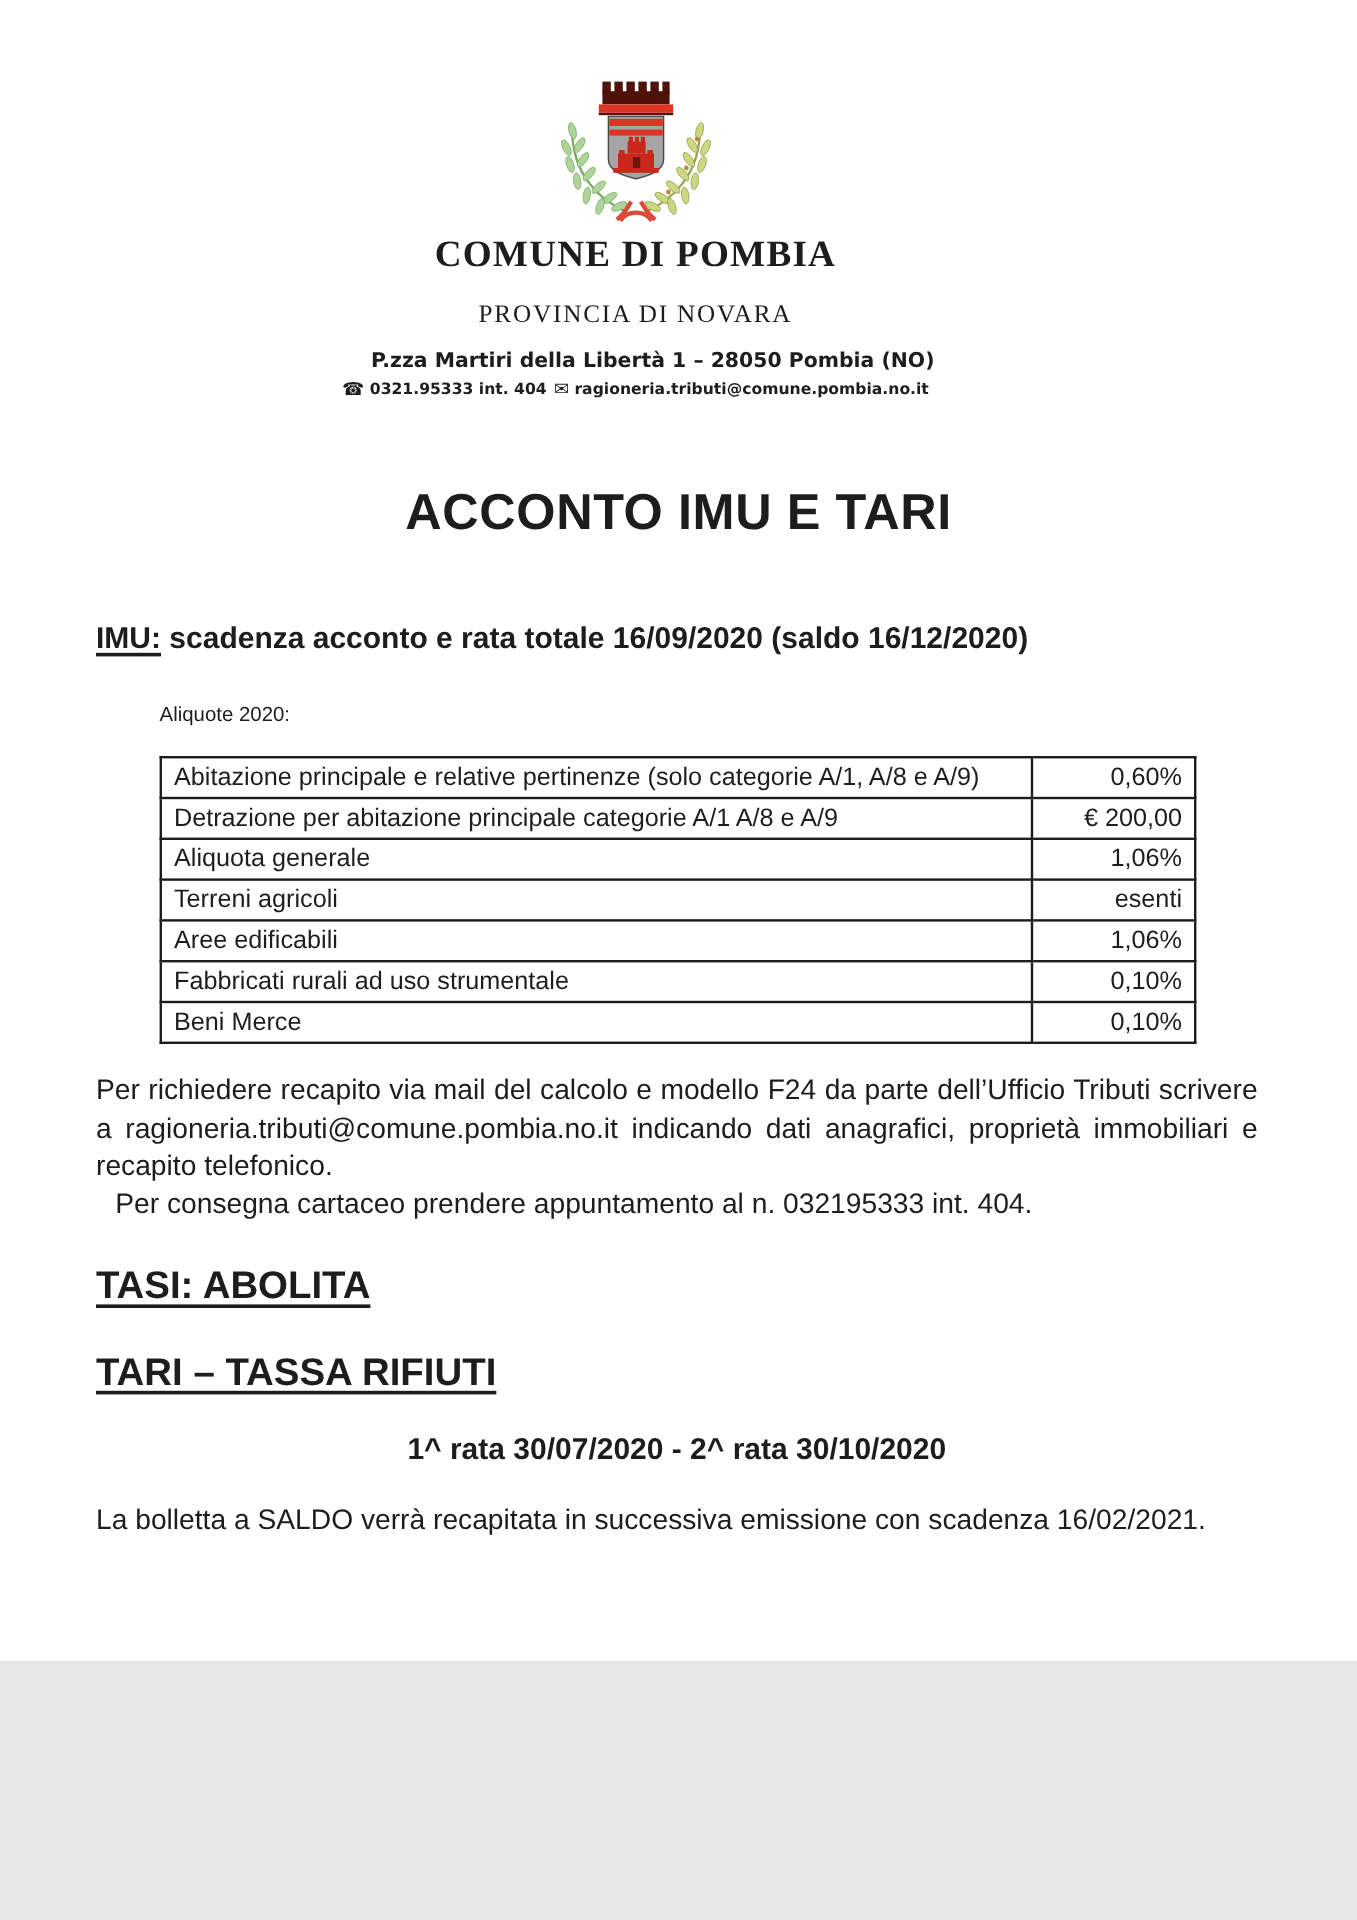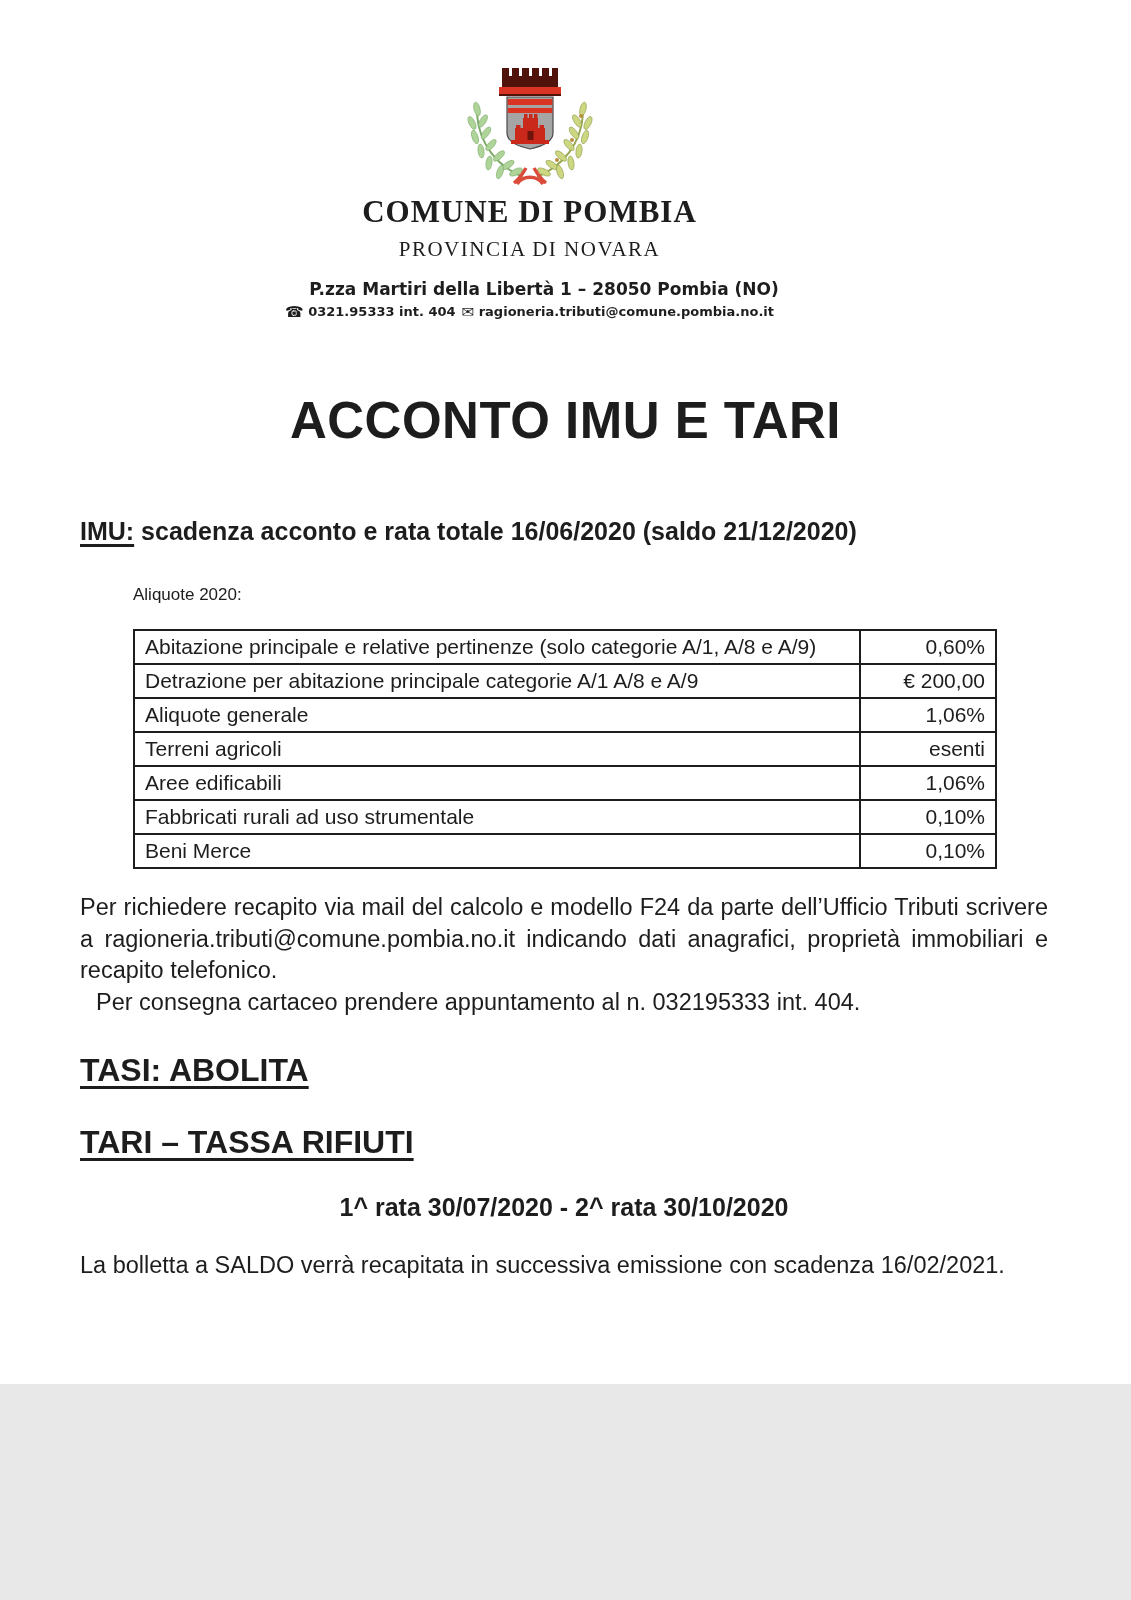--- a/index.html
+++ b/index.html
@@ -21,39 +21,39 @@
   }
   .crest{display:block;margin:0 auto;}
   .org-name{
     font-family:"Liberation Serif",serif;
     font-weight:bold;font-size:31px;letter-spacing:1px;
     margin-top:8px;
   }
   .org-sub{
     font-family:"Liberation Serif",serif;
     font-size:21px;letter-spacing:1.5px;
-    margin-top:7px;
+    margin-top:19px;
   }
   .addr{
     font-family:"DejaVu Sans",sans-serif;
     font-weight:bold;font-size:17px;
     margin-top:17px;
     margin-left:29px;
   }
   .contact{
     font-family:"DejaVu Sans",sans-serif;
     font-weight:bold;font-size:13px;
     margin-top:4px;
   }
   .contact .glyph{font-size:15px;vertical-align:-1px;}
   .contact .glyph.envelope{margin-left:6px;}
   
   .doc-title{
     text-align:center;
-    font-weight:bold;font-size:51px;letter-spacing:0.5px;
+    font-weight:bold;font-size:42px;letter-spacing:0.5px;
     margin-top:70px;
   }
   
   .content{
     padding:0 83px 0 80px;
     font-size:23.5px;line-height:31.5px;
   }
   .imu-heading{margin-top:66px;font-weight:bold;font-size:25px;}
   .uline{
     text-decoration:underline;
@@ -180,36 +180,36 @@
 
     <div class="addr">P.zza Martiri della Libertà 1 – 28050 Pombia (NO)</div>
 
     <div class="contact"><span class="glyph">☎</span> <span>0321.95333 int. 404</span><span class="glyph envelope">✉</span> <span>ragioneria.tributi@comune.pombia.no.it</span></div>
   </div>
 
   <div class="doc-title">ACCONTO IMU E TARI</div>
 
   <div class="content">
 
-    <div class="imu-heading"><span class="uline">IMU:</span><span> scadenza acconto e rata totale 16/06/2020 (saldo 21/12/2020)</span></div>
+    <div class="imu-heading"><span class="uline">IMU:</span><span> scadenza acconto e rata totale 16/09/2020 (saldo 16/12/2020)</span></div>
 
     <div class="subheading">Aliquote 2020:</div>
 
     <table class="rates">
       <tbody>
         <tr>
           <td>Abitazione principale e relative pertinenze (solo categorie A/1, A/8 e A/9)</td>
           <td class="val">0,60%</td>
         </tr>
         <tr>
           <td>Detrazione per abitazione principale categorie A/1 A/8 e A/9</td>
           <td class="val">€ 200,00</td>
         </tr>
         <tr>
-          <td>Aliquote generale</td>
+          <td>Aliquota generale</td>
           <td class="val">1,06%</td>
         </tr>
         <tr>
           <td>Terreni agricoli</td>
           <td class="val">esenti</td>
         </tr>
         <tr>
           <td>Aree edificabili</td>
           <td class="val">1,06%</td>
         </tr>

